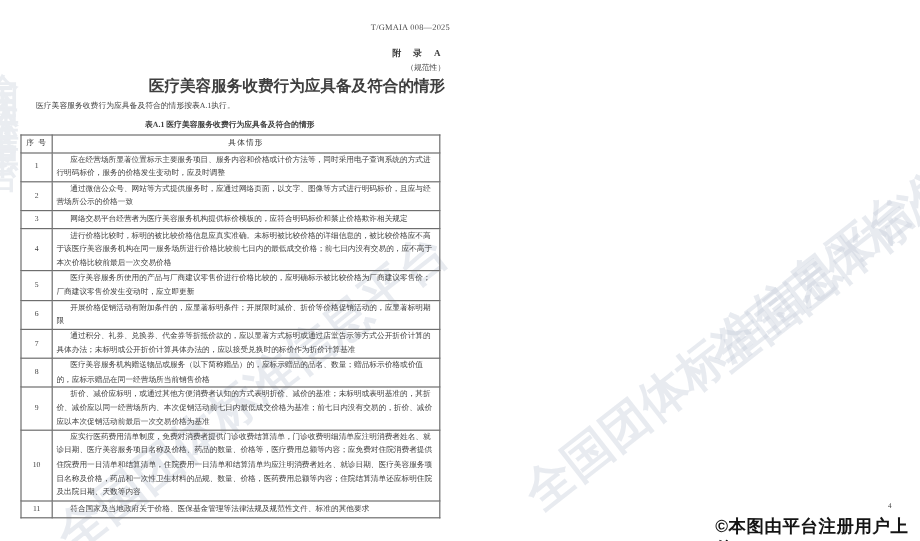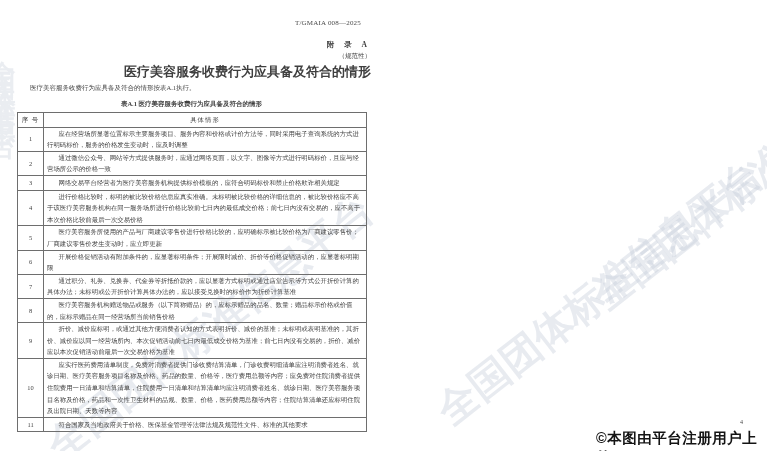--- a/index.html
+++ b/index.html
@@ -5,21 +5,21 @@
 <style>
   html,body{margin:0;padding:0;}
   body{
     width:767px;height:451px;position:relative;overflow:hidden;
     background:#ffffff;color:#3f3f3f;
     font-family:"Liberation Serif","DejaVu Serif",serif;
   }
   .page{position:absolute;top:0;height:451px;}
   #page-a{left:0;width:383px;}
 
-  .doc-code{position:absolute;top:19px;right:22px;font-size:7px;letter-spacing:.2px;color:#4a4a4a;}
+  .doc-code{position:absolute;top:19px;right:8px;font-size:7px;letter-spacing:.2px;color:#4a4a4a;}
 
   .head{position:absolute;left:0;right:12px;text-align:right;}
   #page-a .head{top:40px;}
   .head .t1{font-size:7.5px;font-weight:bold;letter-spacing:4px;}
   .head .t2{font-size:6.5px;margin-top:2px;}
   .head .t3{font-size:13px;font-weight:bold;margin-top:2px;}
 
   .intro{position:absolute;margin:0;text-indent:2em;}
   #page-a .intro{top:84px;left:17px;right:14px;font-size:6.5px;}
 

